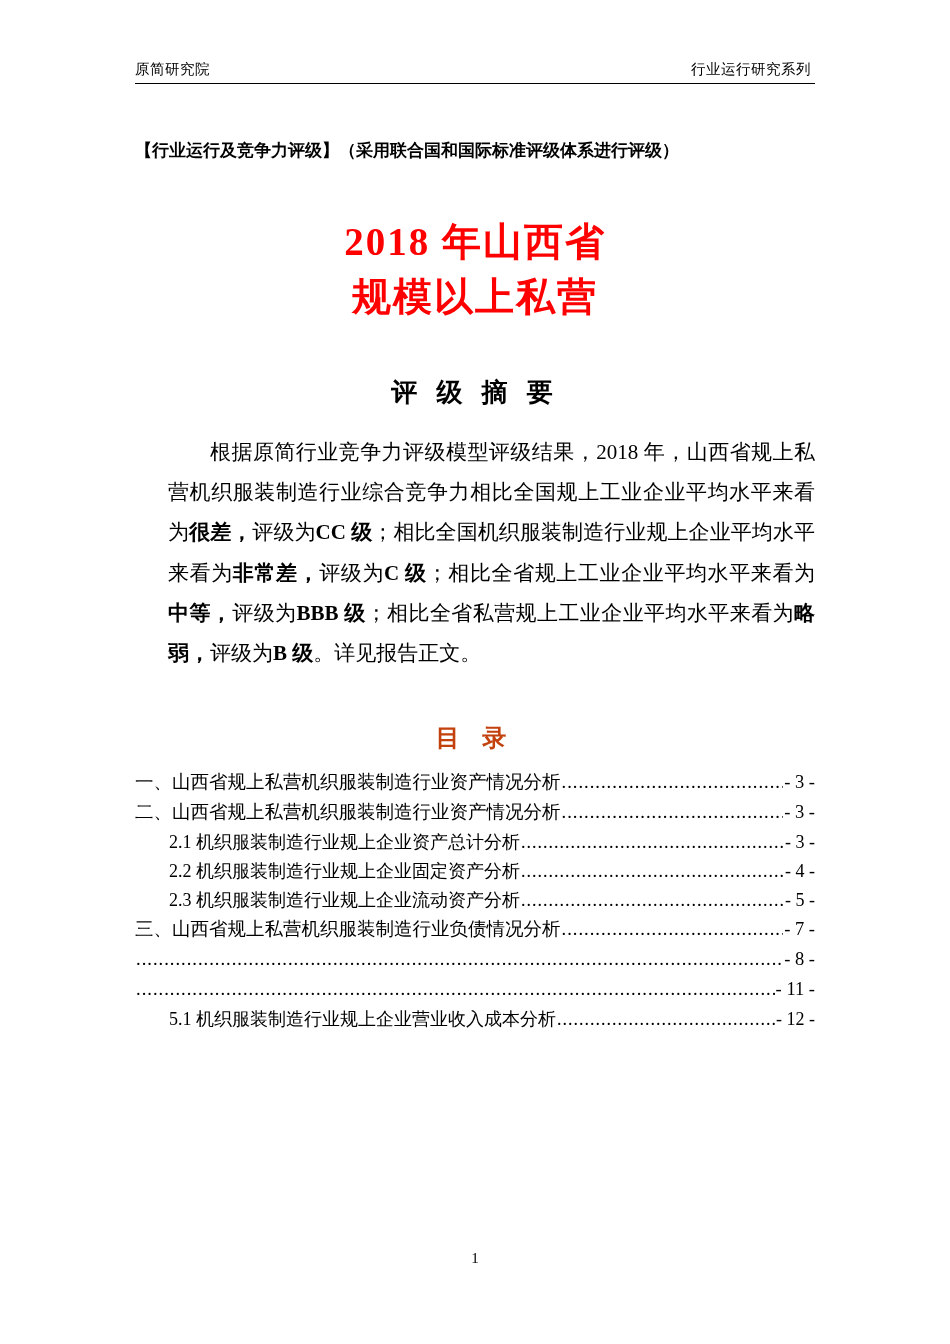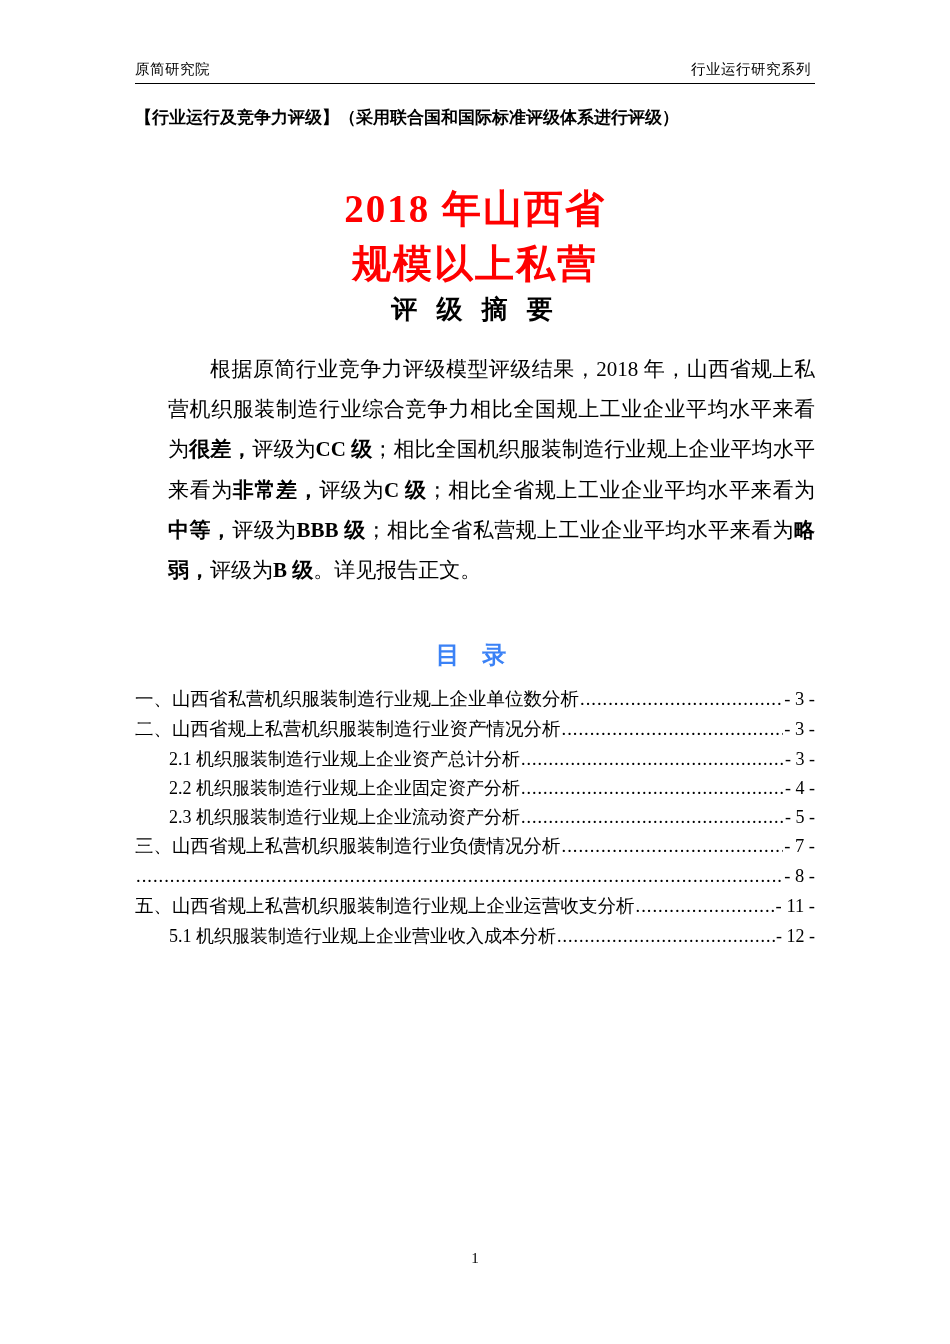--- a/index.html
+++ b/index.html
@@ -38,21 +38,21 @@
     font-family: "Liberation Sans", sans-serif;
     padding-bottom: 4px;
     border-bottom: 1.4px solid #000;
     letter-spacing: 0.5px;
   }
   .header .left { }
   .header .right { padding-right: 4px; }
 
   
   .rating-line {
-    margin-top: 22px;
+    margin-top: 55px;
     font-size: 17px;
     font-weight: bold;
     font-family: "Liberation Serif", serif;
     letter-spacing: 0px;
   }
 
   
   .big-title {
     margin-top: 52px;
     text-align: center;
@@ -67,20 +67,21 @@
     font-size: 39px;
     letter-spacing: 2px;
   }
   .big-title .l4 {
     font-size: 35px;
     letter-spacing: 1px;
   }
 
   
   .summary-heading {
+    margin-top: 50px;
     text-align: center;
     font-size: 26px;
     font-weight: bold;
     font-family: "Liberation Sans", sans-serif;
     letter-spacing: 6px;
   }
 
   
   .summary-body {
     margin-top: 22px;
@@ -93,21 +94,21 @@
     margin-left: 33px;
   }
   .summary-body b { font-weight: bold; }
 
   
   .toc-heading {
     margin-top: 48px;
     text-align: center;
     font-size: 24px;
     font-weight: bold;
-    color: #3b82f6;
+    color: #c2410c;
     font-family: "Liberation Sans", sans-serif;
     letter-spacing: 8px;
   }
   .toc {
     margin-top: 14px;
     font-size: 18.5px;
     font-family: "Liberation Serif", serif;
   }
   .toc-item {
     display: flex;
@@ -160,21 +161,21 @@
     </div>
 
     <div class="summary-heading">评 级 摘 要</div>
 
     <div class="summary-body"><span>根据原简行业竞争力评级模型评级结果，2018 年，山西省规上私营机织服装制造行业综合竞争力相比全国规上工业企业平均水平来看为</span><b>很差，</b><span>评级为</span><b>CC 级</b><span>；相比全国机织服装制造行业规上企业平均水平来看为</span><b>非常差，</b><span>评级为</span><b>C 级</b><span>；相比全省规上工业企业平均水平来看为</span><b>中等，</b><span>评级为</span><b>BBB 级</b><span>；相比全省私营规上工业企业平均水平来看为</span><b>略弱，</b><span>评级为</span><b>B 级</b><span>。详见报告正文。</span></div>
 
     <div class="toc-heading">目 录</div>
 
     <div class="toc">
         <div class="toc-item">
-          <span class="label">一、山西省私营机织服装制造行业规上企业单位数分析</span>
+          <span class="label">一、山西省规上私营机织服装制造行业资产情况分析</span>
           <span class="dots">........................................................................................................................</span>
           <span class="pg">- 3 -</span>
         </div>
         <div class="toc-item">
           <span class="label">二、山西省规上私营机织服装制造行业资产情况分析</span>
           <span class="dots">........................................................................................................................</span>
           <span class="pg">- 3 -</span>
         </div>
         <div class="toc-item lvl2">
           <span class="label">2.1 机织服装制造行业规上企业资产总计分析</span>
@@ -194,21 +195,20 @@
         <div class="toc-item">
           <span class="label">三、山西省规上私营机织服装制造行业负债情况分析</span>
           <span class="dots">........................................................................................................................</span>
           <span class="pg">- 7 -</span>
         </div>
         <div class="toc-item">
           <span class="dots">........................................................................................................................</span>
           <span class="pg">- 8 -</span>
         </div>
         <div class="toc-item">
-          <span class="label">五、山西省规上私营机织服装制造行业规上企业运营收支分析</span>
           <span class="dots">........................................................................................................................</span>
           <span class="pg">- 11 -</span>
         </div>
         <div class="toc-item lvl2">
           <span class="label">5.1 机织服装制造行业规上企业营业收入成本分析</span>
           <span class="dots">........................................................................................................................</span>
           <span class="pg">- 12 -</span>
         </div>
       </div>
 

